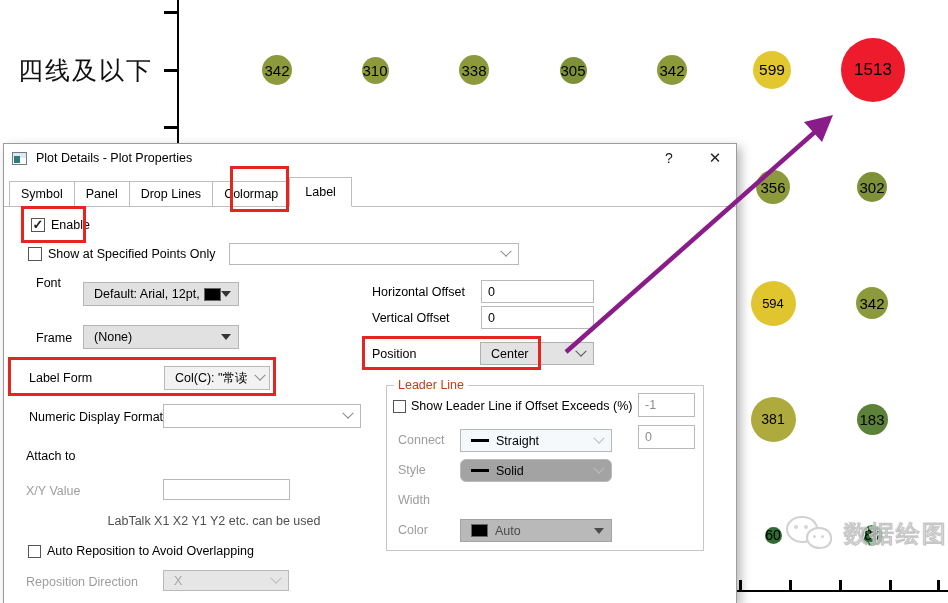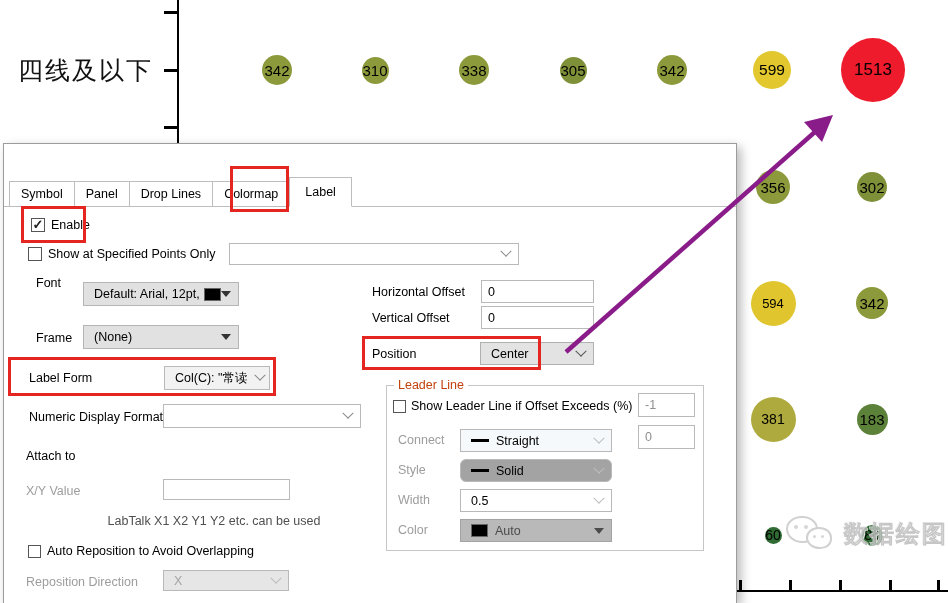--- a/index.html
+++ b/index.html
@@ -142,20 +142,26 @@
         <div class="wm-b2"></div>
         <div class="wm-eye" style="left:27px; top:21px; width:3px; height:3px;"></div>
         <div class="wm-eye" style="left:35px; top:21px; width:3px; height:3px;"></div>
       </div>
       <div class="wm-text">数据绘图</div>
     </div>
   </div>
 
   <div class="dialog">
 
+    <div class="titlebar">
+      <div class="app-icon"></div>
+      <div class="title-text">Plot Details - Plot Properties</div>
+      <div class="tb-btn btn-help">?</div>
+      <div class="tb-btn btn-close">✕</div>
+    </div>
 
     <div class="tabstrip">
       <div class="tab">Symbol</div>
       <div class="tab">Panel</div>
       <div class="tab">Drop Lines</div>
       <div class="tab">Colormap</div>
       <div class="tab active">Label</div>
     </div>
     <div class="tab-baseline"></div>
 
@@ -240,24 +246,20 @@
     </div>
 
     <div class="lbl gray" style="left:394px; top:319px;">Style</div>
     <div class="combo" style="left:456px; top:315px; width:152px; height:23px; background:#a3a3a3;border-radius:6px;">
       <span class="lineglyph"></span>
       <span>Solid</span>
       <span class="chev" style="border-color:#bdbdbd;"></span>
     </div>
 
     <div class="lbl gray" style="left:394px; top:349px;">Width</div>
-    <div class="combo" style="left:456px; top:345px; width:152px; height:23px;">
-      <span>0.5</span>
-      <span class="chev" style="border-color:#bdbdbd;"></span>
-    </div>
 
     <div class="lbl gray" style="left:394px; top:379px;">Color</div>
     <div class="combo" style="left:456px; top:375px; width:152px; height:23px; background:#b9b9b9; border-color:#a3a3a3;">
       <span class="swatch" style="margin-left:0; margin-right:7px;"></span>
       <span style="color:#4b4b4b;">Auto</span>
       <span class="tri" style="border-top-color:#4b4b4b;"></span>
     </div>
   </div>
 
   <div class="redbox" style="left:230px; top:166px; width:59px; height:46px;"></div>

